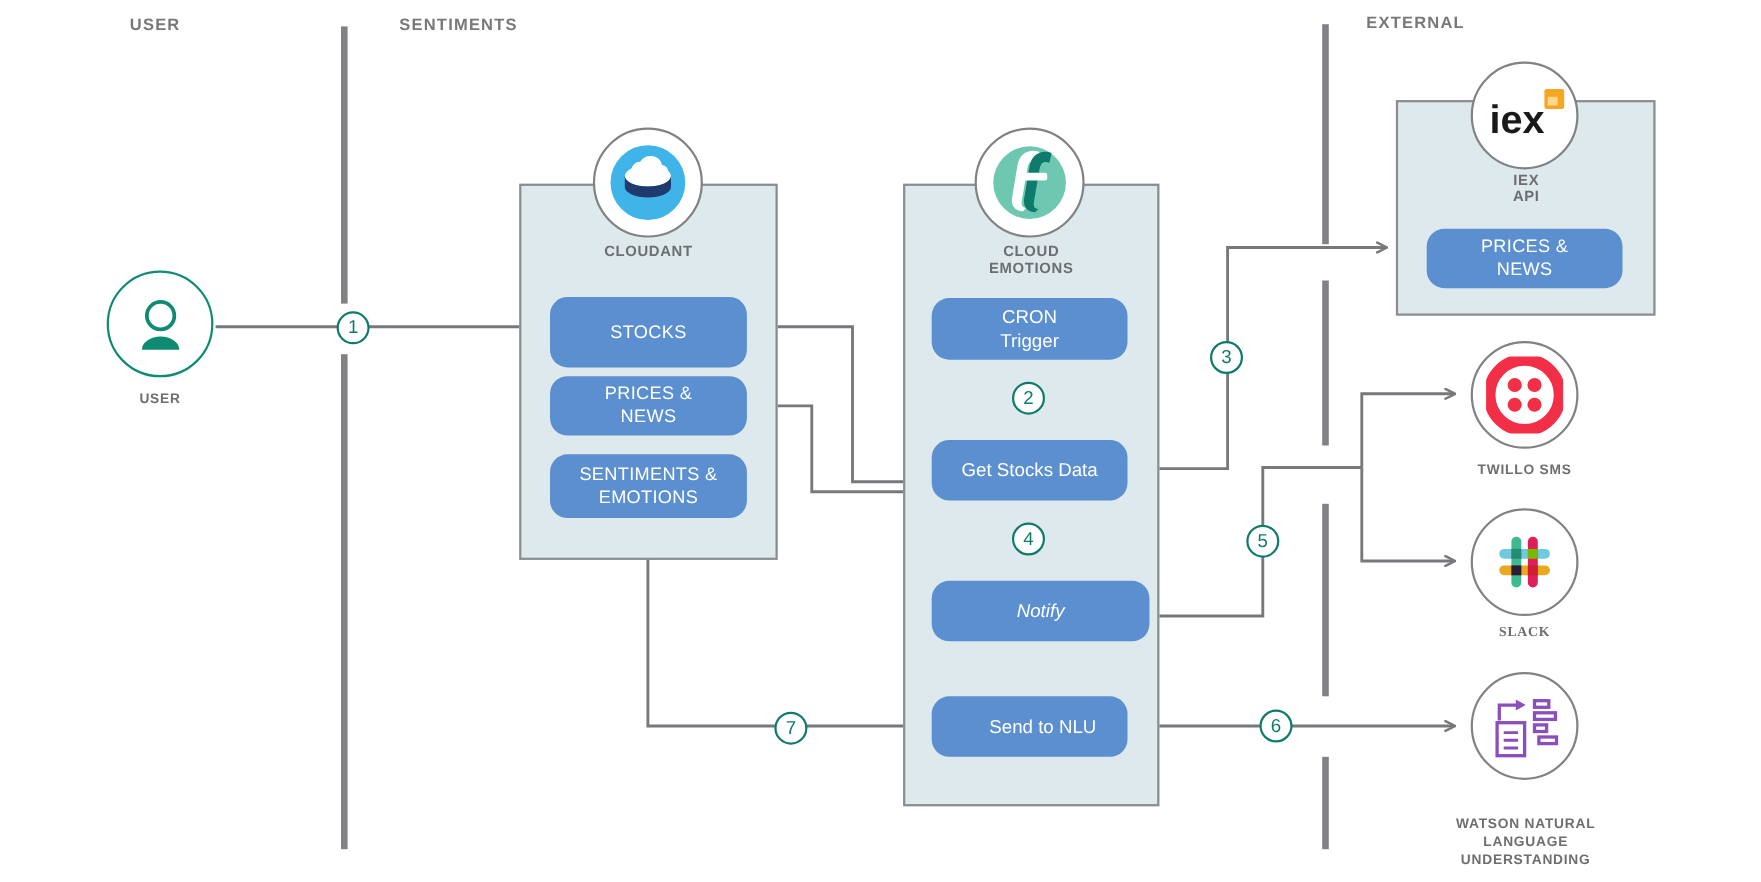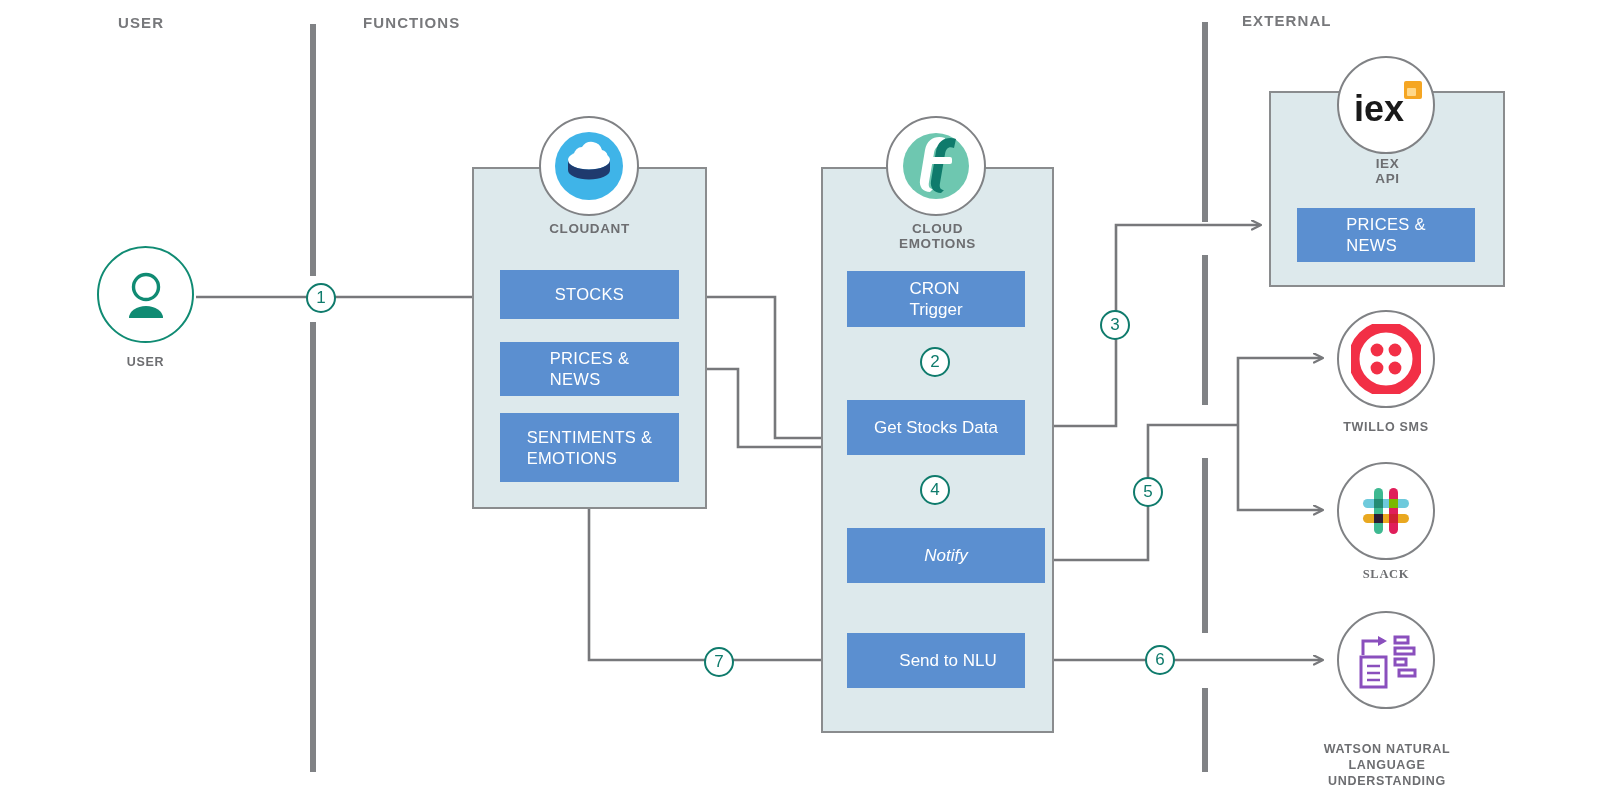--- a/index.html
+++ b/index.html
@@ -9,22 +9,22 @@
   svg#wires{position:absolute;left:0;top:0;width:1601px;height:802px;}
 
   .zone-label{position:absolute;font-size:15px;font-weight:bold;color:#77787b;
               letter-spacing:1.1px;white-space:nowrap;}
 
   .panel{position:absolute;background:#dde9ec;border:2px solid #8a8c8e;box-sizing:border-box;}
 
   .panel-title{position:absolute;text-align:center;color:#6d6e71;font-size:13.5px;
                font-weight:bold;letter-spacing:.6px;line-height:15px;white-space:pre-line;}
 
-  .bluebox{position:absolute;background:#5b8fd0;border-radius:0;color:#fff;
-           display:flex;align-items:center;justify-content:center;
+  .bluebox{position:absolute;background:#5b8fd0;border-radius:16px;color:#fff;
+           display:flex;align-items:center;justify-content:center;text-align:center;
            font-size:17px;line-height:21px;box-sizing:border-box;white-space:pre-line;}
   .bluebox.caps{font-size:16.5px;letter-spacing:.3px;}
 
   .logo{position:absolute;border-radius:50%;background:#fff;border:2px solid #808285;
         display:flex;align-items:center;justify-content:center;box-sizing:border-box;}
 
   .ext-node{position:absolute;}
   .ext-caption{position:absolute;text-align:center;color:#6d6e71;font-size:12.5px;
                font-weight:bold;letter-spacing:.7px;line-height:16px;white-space:pre-line;}
 
@@ -33,21 +33,21 @@
         display:flex;align-items:center;justify-content:center;box-sizing:border-box;}
 
   .divider{position:absolute;background:#808285;width:6px;}
 </style>
 </head>
 <body>
 
 <div id="stage">
 
   <div class="zone-label" style="left:118px;top:14px;">USER</div>
-  <div class="zone-label" style="left:363px;top:14px;">FUNCTIONS</div>
+  <div class="zone-label" style="left:363px;top:14px;">SENTIMENTS</div>
   <div class="zone-label" style="left:1242px;top:12px;">EXTERNAL</div>
 
   <div class="divider" style="left:310px;top:24px;height:252px;"></div>
   <div class="divider" style="left:310px;top:322px;height:450px;"></div>
 
   <div class="divider" style="left:1202px;top:22px;height:200px;"></div>
   <div class="divider" style="left:1202px;top:255px;height:150px;"></div>
   <div class="divider" style="left:1202px;top:458px;height:175px;"></div>
   <div class="divider" style="left:1202px;top:688px;height:84px;"></div>
 
@@ -95,24 +95,24 @@
   <div class="logo" style="left:539px;top:116px;width:100px;height:100px;">
     <svg width="74" height="74" viewBox="0 0 74 74" aria-hidden="true">
       <circle cx="37" cy="37" r="34" fill="#3fb4e8"></circle>
       <ellipse cx="37" cy="31" rx="21" ry="9.5" fill="#ffffff"></ellipse>
       <path d="M16,31 v10 a21,9.5 0 0 0 42,0 v-10 a21,9.5 0 0 1 -42,0 z" fill="#1f3a6e"></path>
       <path d="M22,25.5 a8,8 0 0 1 8,-7.5 a11,11 0 0 1 20,3 a7,7 0 0 1 2,13 z" fill="#ffffff"></path>
     </svg>
   </div>
   <div class="panel-title" style="left:502px;top:221px;width:175px;">CLOUDANT</div>
 
-  <div class="bluebox caps" style="left:500px;top:270px;width:179px;height:49px;">STOCKS</div>
+  <div class="bluebox caps" style="left:500px;top:270px;width:179px;height:64px;">STOCKS</div>
   <div class="bluebox caps" style="left:500px;top:342px;width:179px;height:54px;">PRICES &amp;
 NEWS</div>
-  <div class="bluebox caps" style="left:500px;top:413px;width:179px;height:69px;">SENTIMENTS &amp;
+  <div class="bluebox caps" style="left:500px;top:413px;width:179px;height:58px;">SENTIMENTS &amp;
 EMOTIONS</div>
 
   <div class="panel" style="left:821px;top:167px;width:233px;height:566px;"></div>
   <div class="logo" style="left:886px;top:116px;width:100px;height:100px;">
     <svg width="72" height="72" viewBox="0 0 72 72" aria-hidden="true">
       <circle cx="36" cy="36" r="33" fill="#6ec7b0"></circle>
       <path d="M30,62 C23,62 19,57 20,50 L25,20 C27,9 36,5 45,8 L43,17 C38,15 35,17 34,23 L29,52 C28,57 30,59 33,59 Z" fill="#ffffff"></path>
       <path d="M41,63 C34,63 30,58 31,51 L36,21 C38,10 47,6 56,9 L54,18 C49,16 46,18 45,24 L40,53 C39,58 41,60 44,60 Z" fill="#0f7b6c"></path>
       <rect x="24" y="27" width="28" height="7" rx="2" fill="#ffffff"></rect>
     </svg>

